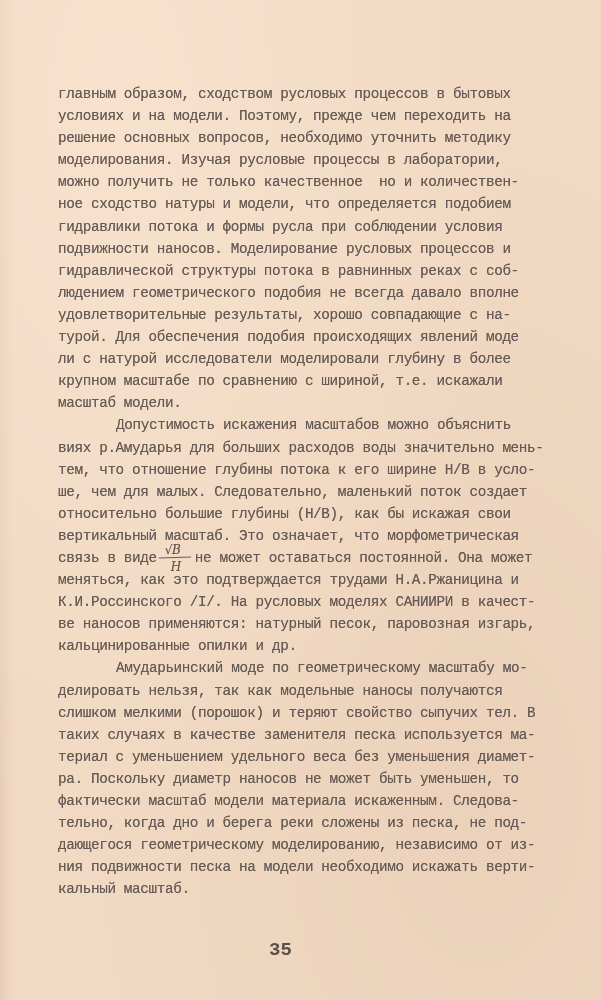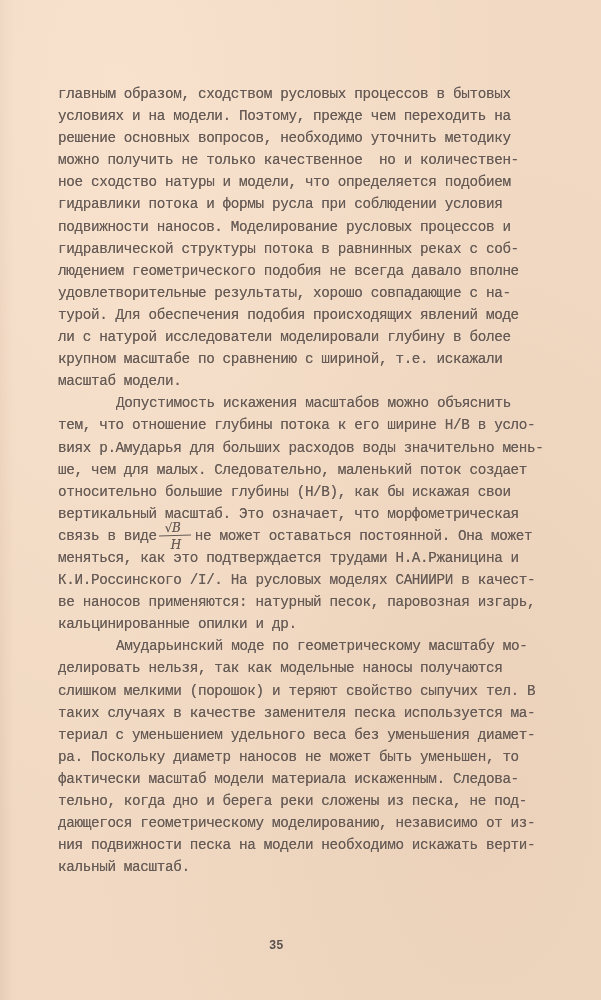--- a/index.html
+++ b/index.html
@@ -27,51 +27,52 @@
   .frac {
     display: inline-block; vertical-align: middle; position: relative;
     width: 34px; height: 20px; margin: 0 2px;
     font-family: "DejaVu Serif", serif; font-style: italic; font-size: 12px;
   }
   .frac .num { position: absolute; left: 6px; top: -9px; }
   .frac .bar { position: absolute; left: 0; top: 9px; width: 32px; height: 1px; background: #655a55; transform: rotate(-2deg); }
   .frac .den { position: absolute; left: 12px; top: 8px; }
   .page-number {
     position: absolute; left: 269px; top: 923px;
-    font-size: 12px; font-weight: bold; color: #5a504c;
+    font-size: 19px; font-weight: bold; color: #5a504c;
     font-family: "Liberation Mono", monospace;
   }
 </style>
 </head>
 <body>
 
 <div class="page">
   <div class="text-block">
 
     <div>
       <div class="line">главным образом, сходством русловых процессов в бытовых</div>
       <div class="line">условиях и на модели. Поэтому, прежде чем переходить на</div>
       <div class="line">решение основных вопросов, необходимо уточнить методику</div>
+      <div class="line">моделирования. Изучая русловые процессы в лаборатории,</div>
       <div class="line">можно получить не только качественное  но и количествен-</div>
       <div class="line">ное сходство натуры и модели, что определяется подобием</div>
       <div class="line">гидравлики потока и формы русла при соблюдении условия</div>
       <div class="line">подвижности наносов. Моделирование русловых процессов и</div>
       <div class="line">гидравлической структуры потока в равнинных реках с соб-</div>
       <div class="line">людением геометрического подобия не всегда давало вполне</div>
       <div class="line">удовлетворительные результаты, хорошо совпадающие с на-</div>
       <div class="line">турой. Для обеспечения подобия происходящих явлений моде</div>
       <div class="line">ли с натурой исследователи моделировали глубину в более</div>
       <div class="line">крупном масштабе по сравнению с шириной, т.е. искажали</div>
       <div class="line">масштаб модели.</div>
     </div>
 
     <div>
       <div class="line indent">Допустимость искажения масштабов можно объяснить</div>
+      <div class="line">виях р.Амударья для больших расходов воды значительно мень-</div>
       <div class="line">тем, что отношение глубины потока к его ширине Н/В в усло-</div>
-      <div class="line">виях р.Амударья для больших расходов воды значительно мень-</div>
       <div class="line">ше, чем для малых. Следовательно, маленький поток создает</div>
       <div class="line">относительно большие глубины (Н/В), как бы искажая свои</div>
       <div class="line">вертикальный масштаб. Это означает, что морфометрическая</div>
       <div class="line"><span>связь в виде</span><span class="frac"><span class="num">√B</span><span class="bar"></span><span class="den">H</span></span><span>не может оставаться постоянной. Она может</span></div>
       <div class="line">меняться, как это подтверждается трудами Н.А.Ржаницина и</div>
       <div class="line">К.И.Россинского /I/. На русловых моделях САНИИРИ в качест-</div>
       <div class="line">ве наносов применяются: натурный песок, паровозная изгарь,</div>
       <div class="line">кальцинированные опилки и др.</div>
     </div>
 

